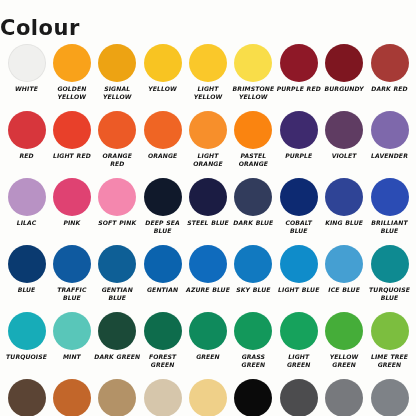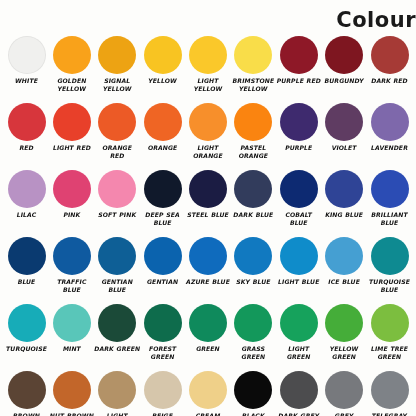--- a/index.html
+++ b/index.html
@@ -14,27 +14,27 @@
     overflow: hidden;
   }
   .page {
     position: relative;
     width: 416px;
     height: 416px;
     background: #fdfdfb;
     box-sizing: border-box;
   }
   .title {
-    text-align: right;
+    text-align: left;
     font-family: "DejaVu Sans", sans-serif;
     font-size: 21px;
     font-weight: 700;
     color: #1a1a1a;
     letter-spacing: 0.5px;
-    padding-top: 6px;
+    padding-top: 14px;
     height: 30px;
     line-height: 28px;
   }
   .grid {
     padding: 0 4px;
   }
   .row {
     display: flex;
     flex-direction: row;
     justify-content: space-between;

